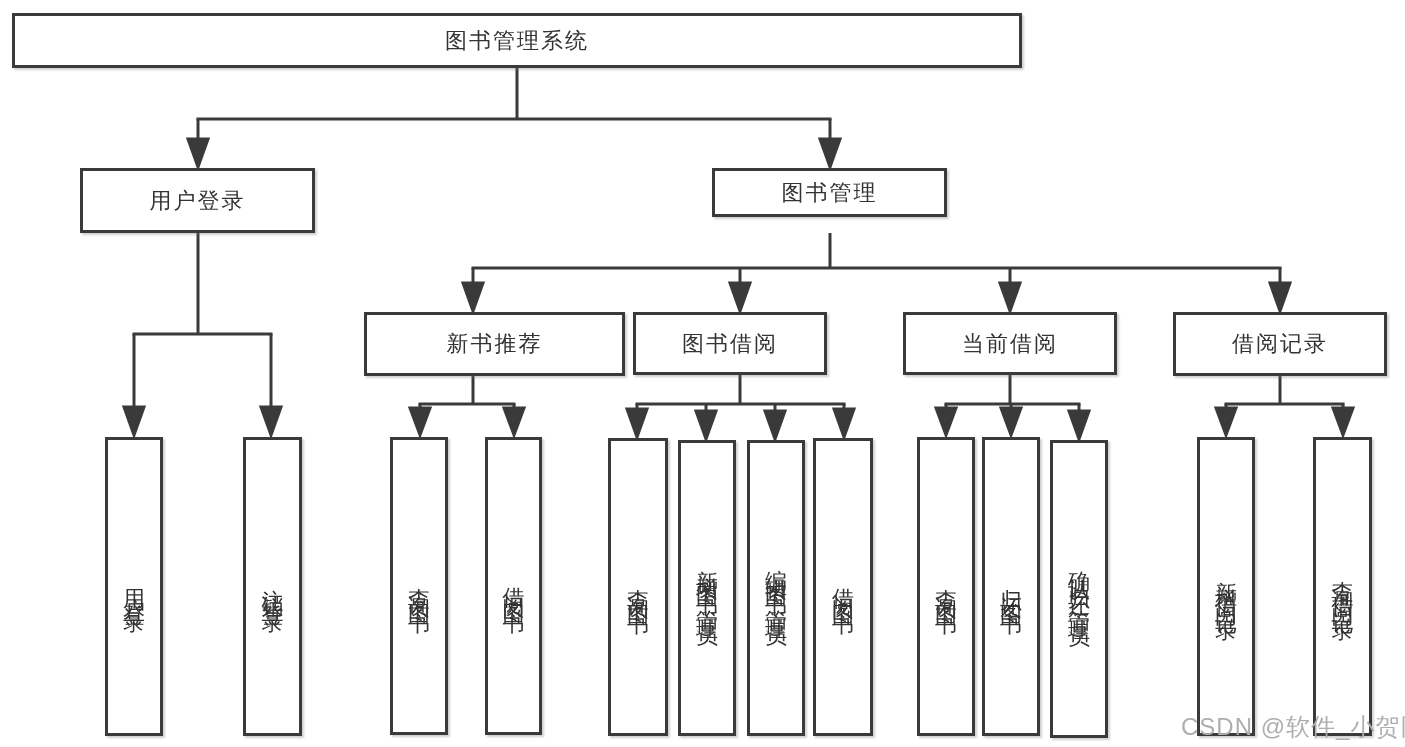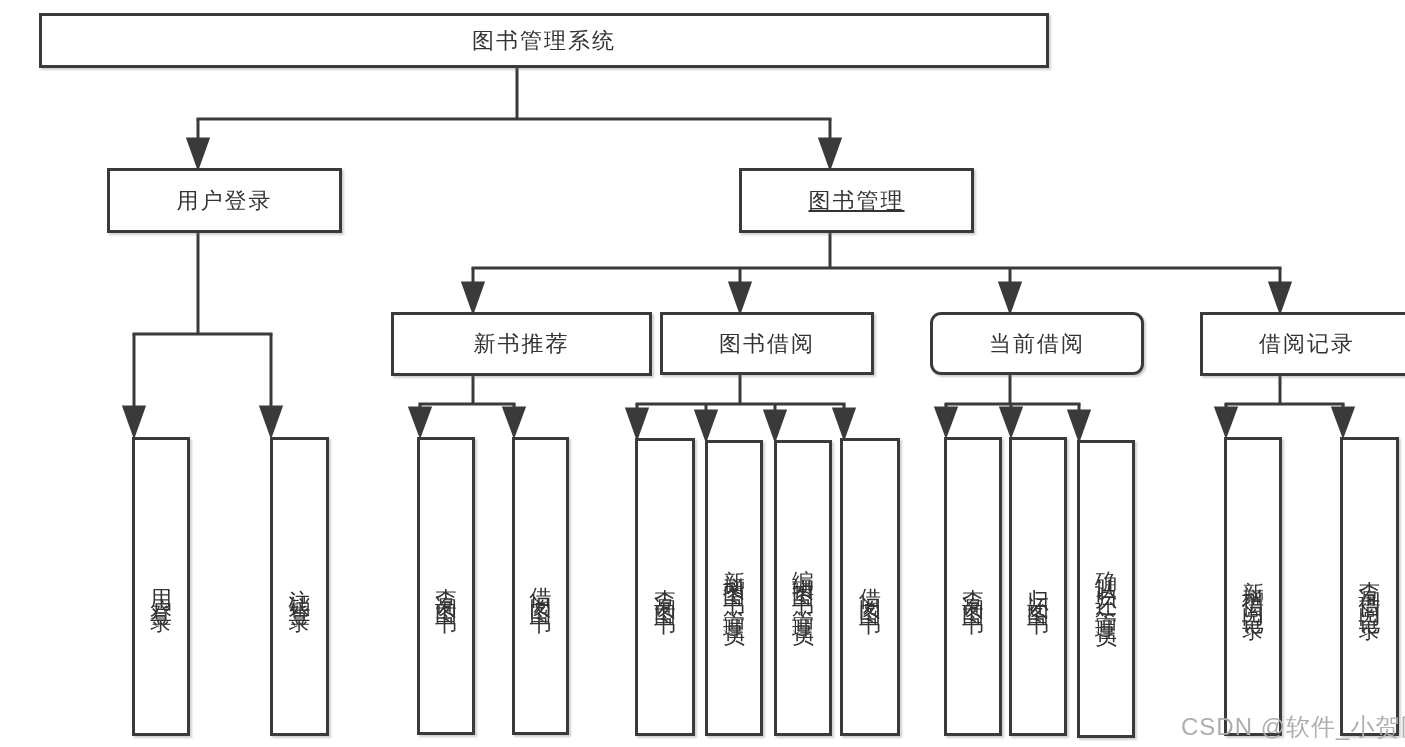--- a/index.html
+++ b/index.html
@@ -6,38 +6,37 @@
   .stage {
     position:relative; width:1405px; height:747px; background:#ffffff;
     font-family:"Liberation Sans","DejaVu Sans",sans-serif; overflow:hidden;
   }
   svg.wires { position:absolute; left:0; top:0; z-index:1; }
   .node {
     position:absolute; box-sizing:border-box; background:#ffffff;
     border:3px solid #3a3a3a; color:#333333; z-index:2;
     display:flex; align-items:center; justify-content:center;
     box-shadow:2px 2px 2px rgba(120,120,120,0.35);
-    margin-left:27px;
   }
   .h-node { font-size:22px; letter-spacing:2px; white-space:nowrap; }
   .v-node span {
     writing-mode:vertical-rl; text-orientation:mixed;
     font-size:22px; letter-spacing:8px; line-height:1;
   }
   .watermark {
     position:absolute; left:1181px; top:711px; z-index:3;
     font-size:24px; color:#aeaeae; letter-spacing:1px; white-space:nowrap;
   }
   
   #n-root   { left:12px;  top:13px;  width:1010px; height:55px; }
   #n-ul     { left:80px;  top:168px; width:235px;  height:65px; }
-  #n-bm     { left:712px; top:168px; width:235px;  height:65px;text-decoration:underline; }
+  #n-bm     { left:712px; top:168px; width:235px;  height:49px; }
   #n-nbr    { left:364px; top:312px; width:261px;  height:64px; }
-  #n-bb     { left:633px; top:312px; width:214px;  height:63px;font-family:Liberation Mono, monospace; }
-  #n-cb     { left:903px; top:312px; width:214px;  height:63px;border-radius:11px; }
+  #n-bb     { left:633px; top:312px; width:194px;  height:63px;font-family:Liberation Mono, monospace; }
+  #n-cb     { left:903px; top:312px; width:214px;  height:63px; }
   #n-br     { left:1173px;top:312px; width:214px;  height:64px; }
   #l-ul1    { left:105px; top:437px; width:58px; height:299px; }
   #l-ul2    { left:243px; top:437px; width:59px; height:299px; }
   #l-nbr1   { left:390px; top:437px; width:58px; height:298px; }
   #l-nbr2   { left:485px; top:437px; width:57px; height:298px; }
   #l-bb1    { left:608px; top:438px; width:60px; height:298px; }
   #l-bb2    { left:678px; top:440px; width:58px; height:296px; }
   #l-bb3    { left:747px; top:440px; width:58px; height:296px; }
   #l-bb4    { left:813px; top:438px; width:60px; height:298px; }
   #l-cb1    { left:917px; top:437px; width:58px; height:299px; }

